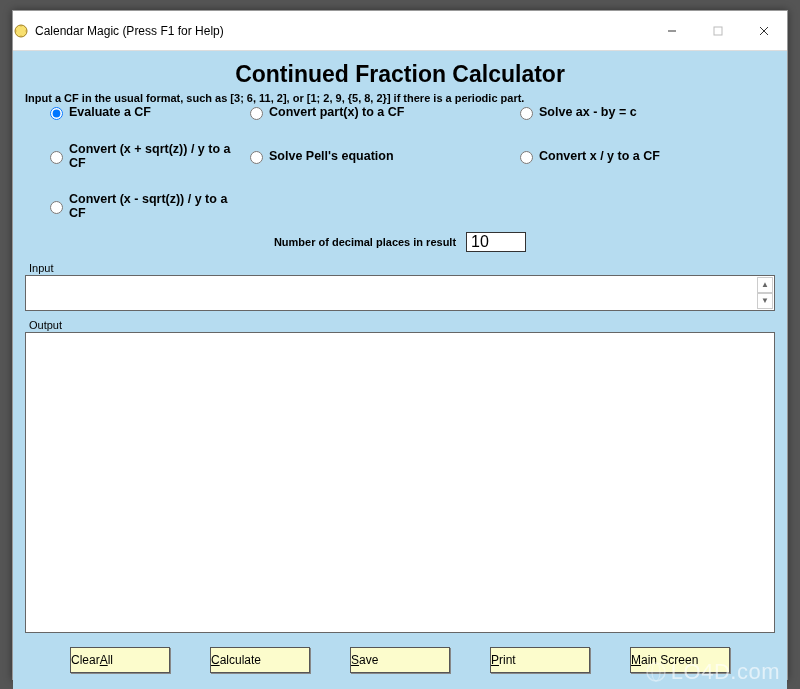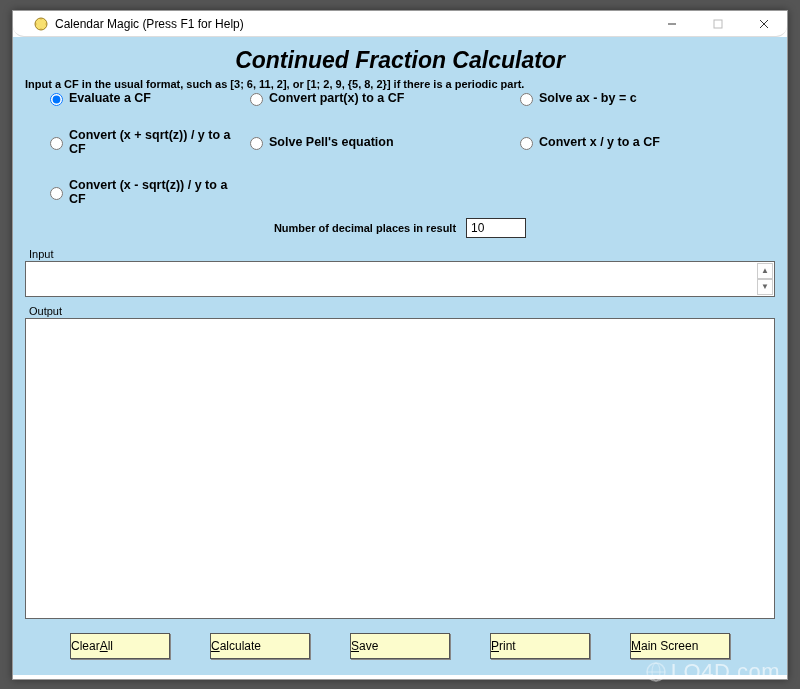--- a/index.html
+++ b/index.html
@@ -16,27 +16,26 @@
       position: absolute;
       top: 10px;
       left: 12px;
       width: 776px;
       height: 670px;
       background: #fff;
       border: 1px solid #999;
       box-shadow: 0 0 8px rgba(0,0,0,0.4);
     }
     .titlebar {
-      height: 26px;
+      height: 40px;
       background: #fff;
       display: flex;
       align-items: center;
       border-bottom: 1px solid #ddd;
-      padding-left: 20px;
-      border-radius: 11px;
+      padding-left: 0;
     }
     .titlebar-icon {
       width: 16px;
       height: 16px;
       margin-right: 6px;
     }
     .titlebar-text {
       font-size: 12px;
       color: #000;
       flex: 1;
@@ -55,21 +54,20 @@
       background: #b6dcf0;
       height: calc(100% - 30px);
       padding: 8px 12px 12px 12px;
       display: flex;
       flex-direction: column;
     }
     .main-title {
       text-align: center;
       font-size: 23px;
       font-weight: bold;
-      font-style: italic;
       font-family: Arial, sans-serif;
       margin: 2px 0 4px 0;
     }
     .instructions {
       font-size: 11px;
       font-weight: bold;
       font-family: Arial, sans-serif;
     }
     .radio-grid {
       display: grid;
@@ -96,21 +94,21 @@
       gap: 10px;
       margin: 4px 0 10px 0;
       font-size: 11px;
       font-weight: bold;
       font-family: Arial, sans-serif;
     }
     .deci-input {
       width: 60px;
       height: 20px;
       border: 1px solid #333;
-      font-size: 12px;
+      font-size: 16px;
       padding: 0 4px;
       background: #fff;
     }
     .field-label {
       font-size: 11px;
       font-weight: normal;
       font-family: Arial, sans-serif;
       margin-left: 4px;
       margin-bottom: 1px;
     }

